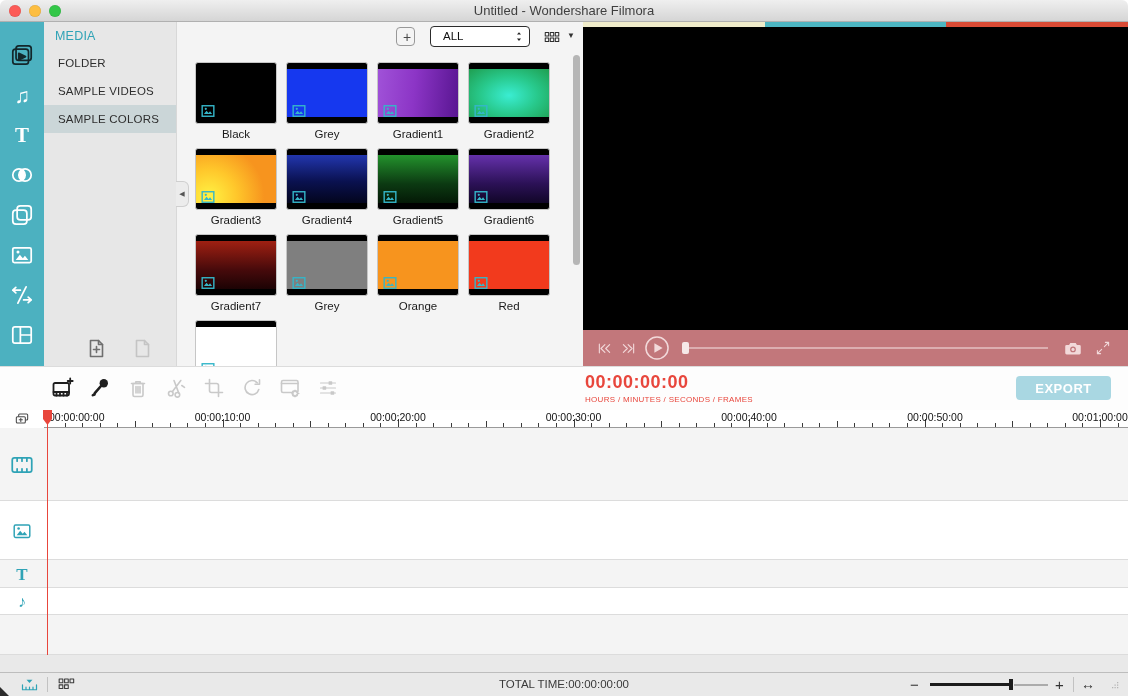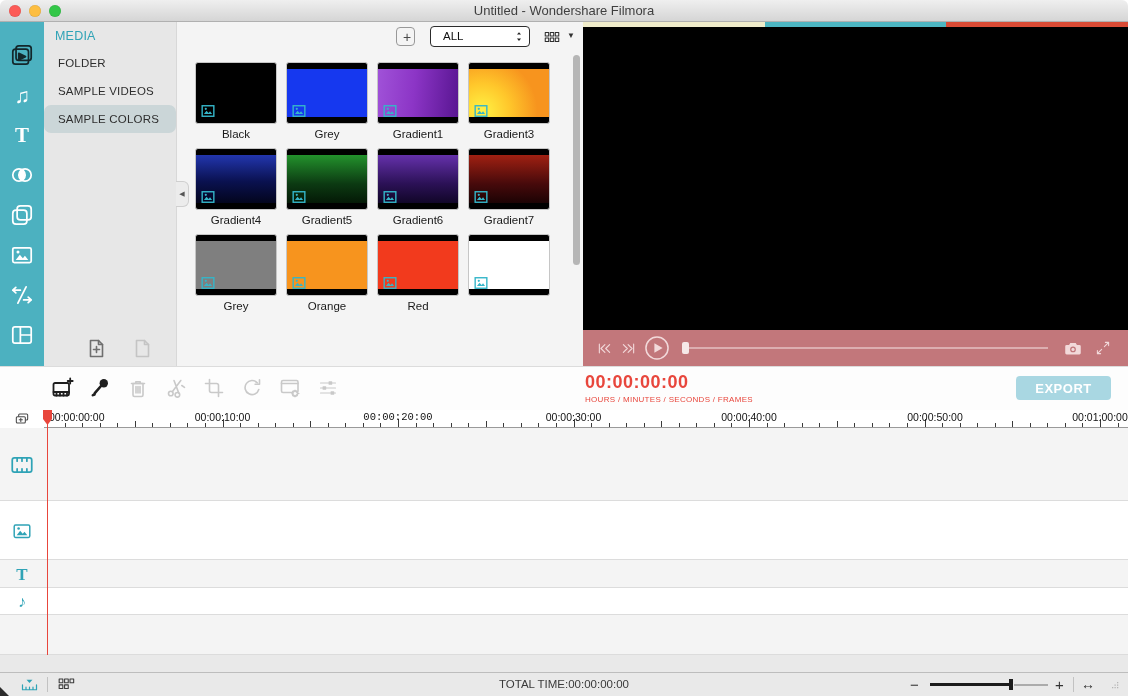--- a/index.html
+++ b/index.html
@@ -18,21 +18,21 @@
     display:flex;flex-direction:column;align-items:center;padding-top:19px;gap:12px;box-sizing:border-box;}
   .sb-item{width:28px;height:28px;display:flex;align-items:center;justify-content:center;
     color:#fff;font-size:21px;flex:0 0 auto;}
   .sb-item.active{color:#13272b;}
   
   .menu-panel{position:absolute;left:44px;top:22px;width:133px;height:344px;background:#e7e7e7;
     border-right:1px solid #d8d8d8;box-sizing:border-box;}
   .menu-header{padding:7px 0 6px 11px;font-size:12.5px;color:#2fa3b6;letter-spacing:.2px;}
   .menu-item{height:28px;line-height:28px;padding-left:14px;font-size:11.5px;color:#2e2e2e;
     letter-spacing:.2px;cursor:default;}
-  .menu-item.selected{background:#cbd6d8;border-radius:7px;}
+  .menu-item.selected{background:#cbd6d8;}
   .menu-files{position:absolute;bottom:6px;left:41px;display:flex;gap:22px;}
   .menu-files .icon24{width:24px;height:24px;}
   
   .grid-panel{position:absolute;left:177px;top:22px;width:406px;height:344px;background:#f4f4f4;overflow:hidden;}
   .add-btn{position:absolute;left:219px;top:5px;width:19px;height:19px;border:1px solid #989898;
     border-radius:4px;color:#4a4a4a;font-size:14px;text-align:center;line-height:17px;background:transparent;box-sizing:border-box;}
   .all-select{position:absolute;left:253px;top:4px;width:100px;height:21px;background:#fff;
     border:1px solid #2c2c2c;border-radius:4px;box-sizing:border-box;font-size:11.5px;color:#111;
     line-height:19px;padding-left:12px;}
   .all-stepper{position:absolute;right:3px;top:1px;width:14px;height:17px;color:#222;}
@@ -266,20 +266,33 @@
             <div class="thumb-fill" style="background: linear-gradient(95deg, rgb(160, 82, 216) 0%, rgb(140, 53, 198) 45%, rgb(89, 22, 146) 100%);"></div>
             <span class="thumb-pic">
               <svg viewBox="0 0 24 24" width="100%" height="100%">
                 <rect x="2" y="3" width="20" height="18" fill="none" stroke="currentColor" stroke-width="2.4"></rect>
                 <path d="M5 17l4.5-5.5 3.5 4 2.5-3 3.5 4.5z" fill="currentColor"></path>
                 <circle cx="8.2" cy="8.2" r="1.9" fill="currentColor"></circle>
               </svg>
             </span>
           </div>
           <div class="thumb-label">Gradient1</div>
+        </div>
+        <div class="cell">
+          <div class="thumb">
+            <div class="thumb-fill" style="background: radial-gradient(at 50% 55%, rgb(58, 237, 210) 0%, rgb(40, 201, 140) 50%, rgb(31, 158, 80) 100%);"></div>
+            <span class="thumb-pic">
+              <svg viewBox="0 0 24 24" width="100%" height="100%">
+                <rect x="2" y="3" width="20" height="18" fill="none" stroke="currentColor" stroke-width="2.4"></rect>
+                <path d="M5 17l4.5-5.5 3.5 4 2.5-3 3.5 4.5z" fill="currentColor"></path>
+                <circle cx="8.2" cy="8.2" r="1.9" fill="currentColor"></circle>
+              </svg>
+            </span>
+          </div>
+          <div class="thumb-label">Gradient2</div>
         </div>
         <div class="cell">
           <div class="thumb">
             <div class="thumb-fill" style="background: radial-gradient(circle at 16% 88%, rgb(255, 243, 68) 0%, rgb(255, 199, 43) 35%, rgb(247, 148, 30) 70%);"></div>
             <span class="thumb-pic">
               <svg viewBox="0 0 24 24" width="100%" height="100%">
                 <rect x="2" y="3" width="20" height="18" fill="none" stroke="currentColor" stroke-width="2.4"></rect>
                 <path d="M5 17l4.5-5.5 3.5 4 2.5-3 3.5 4.5z" fill="currentColor"></path>
                 <circle cx="8.2" cy="8.2" r="1.9" fill="currentColor"></circle>
               </svg>
@@ -525,21 +538,21 @@
         <div class="tick" style="left: 196.05px; height: 4px;"></div>
         <div class="tick" style="left: 213.6px; height: 4px;"></div>
         <div class="tick" style="left: 231.15px; height: 4px;"></div>
         <div class="tick" style="left: 248.7px; height: 4px;"></div>
         <div class="tick" style="left: 266.25px; height: 6px;"></div>
         <div class="tick" style="left: 283.8px; height: 4px;"></div>
         <div class="tick" style="left: 301.35px; height: 4px;"></div>
         <div class="tick" style="left: 318.9px; height: 4px;"></div>
         <div class="tick" style="left: 336.45px; height: 4px;"></div>
         <div class="tick" style="left: 354px; height: 8px;"></div>
-        <div class="rlabel" style="left: 354px; transform: translateX(-50%); font-family: Liberation Mono, monospace;">00:00:20:00</div>
+        <div class="rlabel" style="left: 354px; transform: translateX(-50%);">00:00:20:00</div>
         <div class="tick" style="left: 371.55px; height: 4px;"></div>
         <div class="tick" style="left: 389.1px; height: 4px;"></div>
         <div class="tick" style="left: 406.65px; height: 4px;"></div>
         <div class="tick" style="left: 424.2px; height: 4px;"></div>
         <div class="tick" style="left: 441.75px; height: 6px;"></div>
         <div class="tick" style="left: 459.3px; height: 4px;"></div>
         <div class="tick" style="left: 476.85px; height: 4px;"></div>
         <div class="tick" style="left: 494.4px; height: 4px;"></div>
         <div class="tick" style="left: 511.95px; height: 4px;"></div>
         <div class="tick" style="left: 529.5px; height: 8px;"></div>

